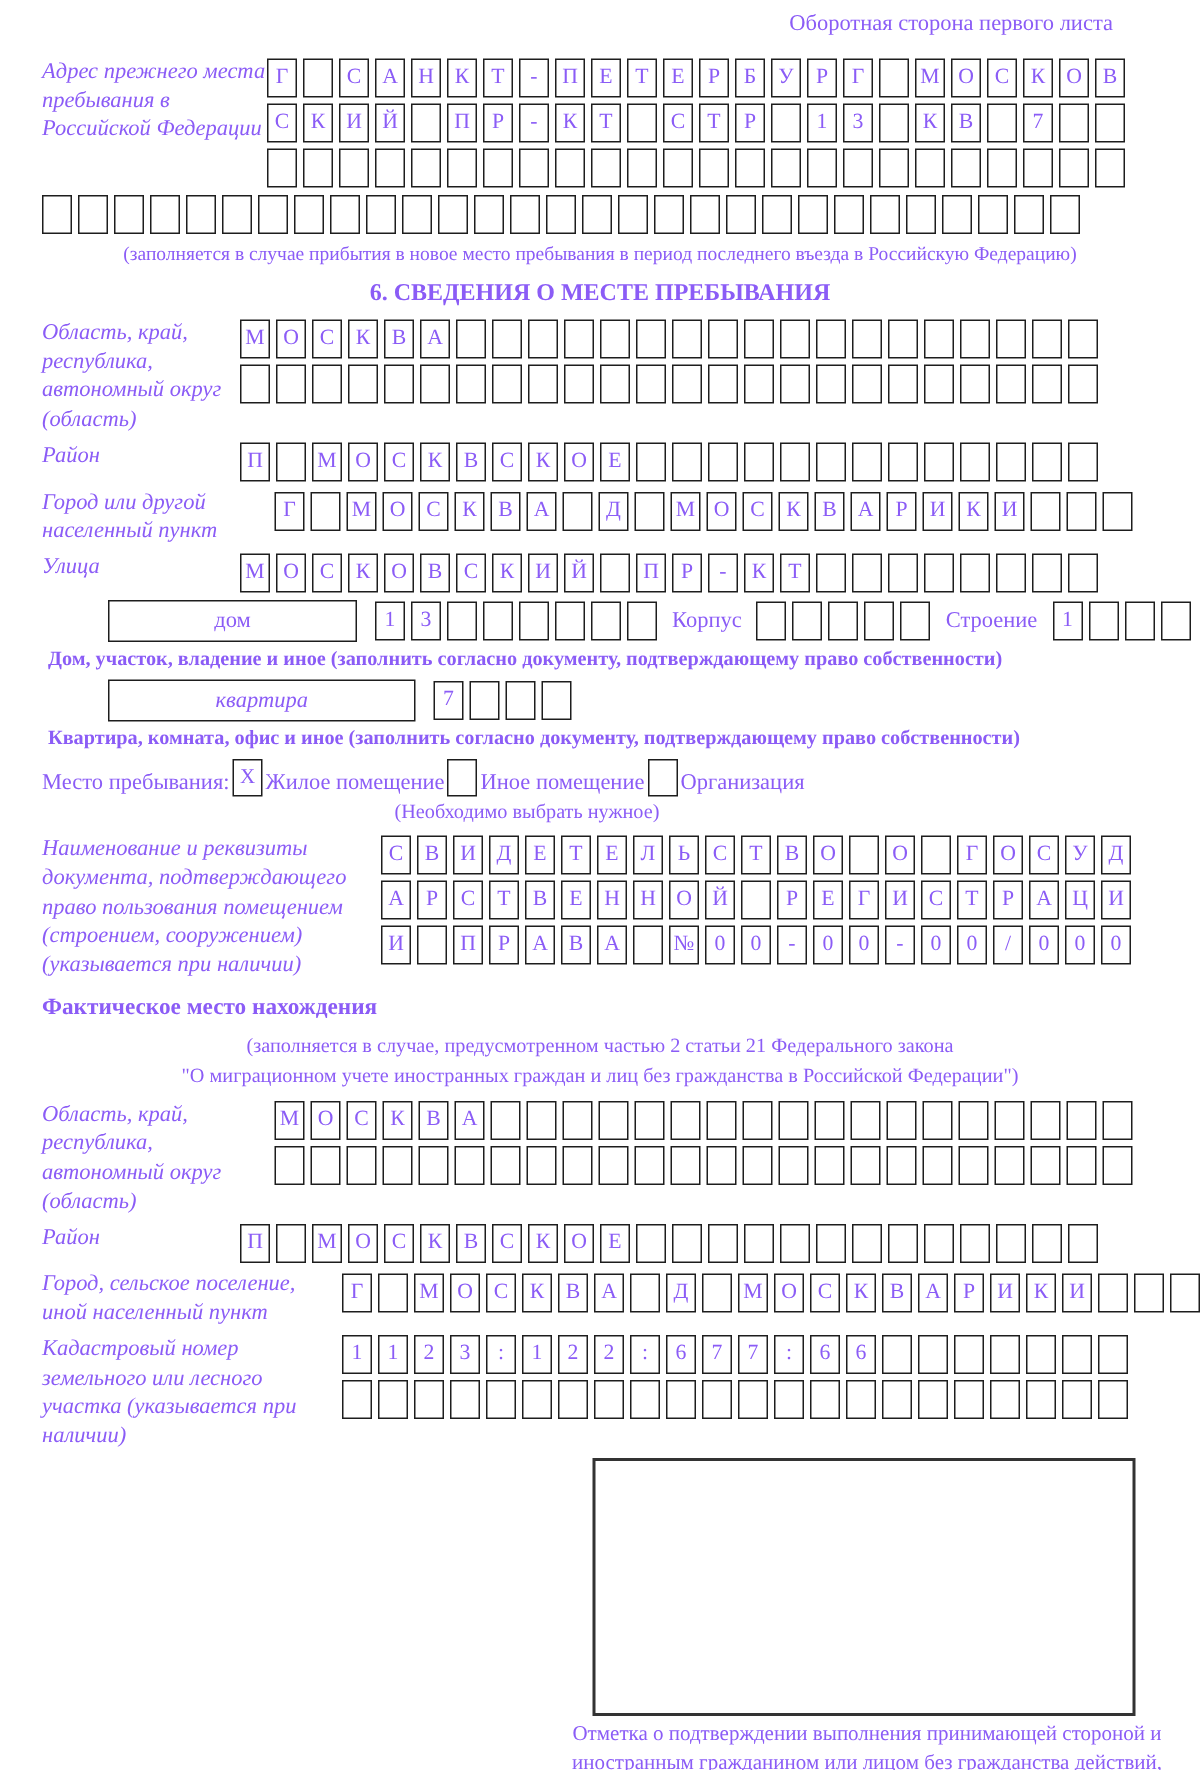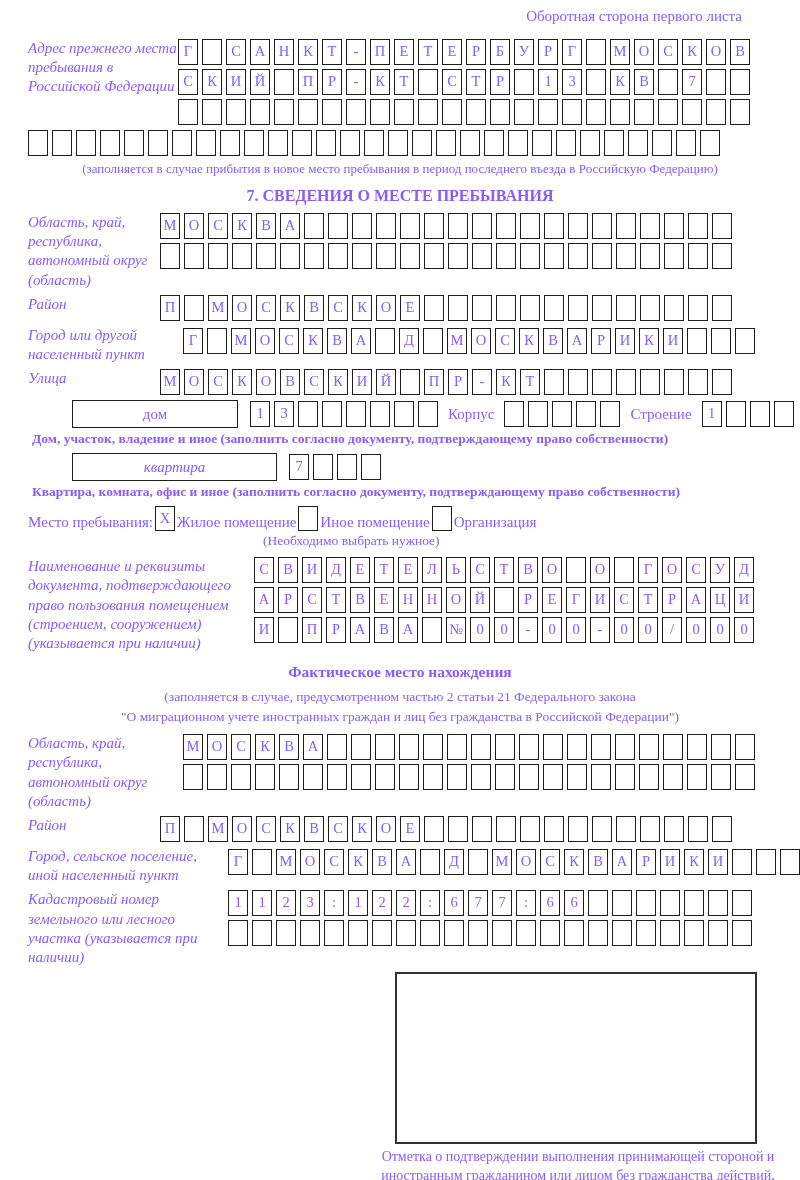--- a/index.html
+++ b/index.html
@@ -17,21 +17,21 @@
   .cellcol { display:flex; flex-direction:column; gap:4px; }
   .cells { display:flex; gap:4px; }
   .cell {
     flex:none; width:20px; height:26px; border:1.5px solid #1d1d1d;
     font-size:14.5px; line-height:23px; text-align:center; background:#fff;
   }
   .fullrow { margin-top:4px; }
   .note { font-size:13px; }
   .note-center { text-align:center; margin:5px 0 10px 0; }
   .sec-title { text-align:center; font-weight:bold; font-size:16px; margin:4px 0 8px 0; }
-  .sub-title { text-align:center; font-weight:bold; font-size:15.5px; margin:10px 0 6px 0; }
+  .sub-title { text-align:left; font-weight:bold; font-size:15.5px; margin:10px 0 6px 0; }
   .sub-note { text-align:center; font-size:13.5px; line-height:1.45; }
   .house-row { display:flex; align-items:center; margin:4px 0 3px 0;padding-left:44px; }
   .wide-box {
     flex:none; border:1.6px solid #1d1d1d; height:28px; display:flex;
     align-items:center; justify-content:center; font-size:15px;
   }
   .dom-box { width:166px; margin-right:12px; }
   .apt-box { width:205px; margin-right:12px;font-style:italic; }
   .inline-label { font-size:15px; margin:0 10px; }
   .field-note { font-size:13.5px; margin:2px 0 6px 4px;font-weight:bold; }
@@ -167,21 +167,21 @@
       <span class="cell"></span>
       <span class="cell"></span>
       <span class="cell"></span>
       <span class="cell"></span>
       <span class="cell"></span>
       <span class="cell"></span>
       <span class="cell"></span>
     </div>
   <div class="note note-center">(заполняется в случае прибытия в новое место пребывания в период последнего въезда в Российскую Федерацию)</div>
 
-  <div class="sec-title">7. СВЕДЕНИЯ О МЕСТЕ ПРЕБЫВАНИЯ</div>
+  <div class="sec-title">6. СВЕДЕНИЯ О МЕСТЕ ПРЕБЫВАНИЯ</div>
 
   <div class="row-flex">
     <div class="label w132">Область, край, республика, автономный округ (область)</div>
     <div class="cellcol">
       <div class="cells">
           <span class="cell">М</span>
           <span class="cell">О</span>
           <span class="cell">С</span>
           <span class="cell">К</span>
           <span class="cell">В</span>

